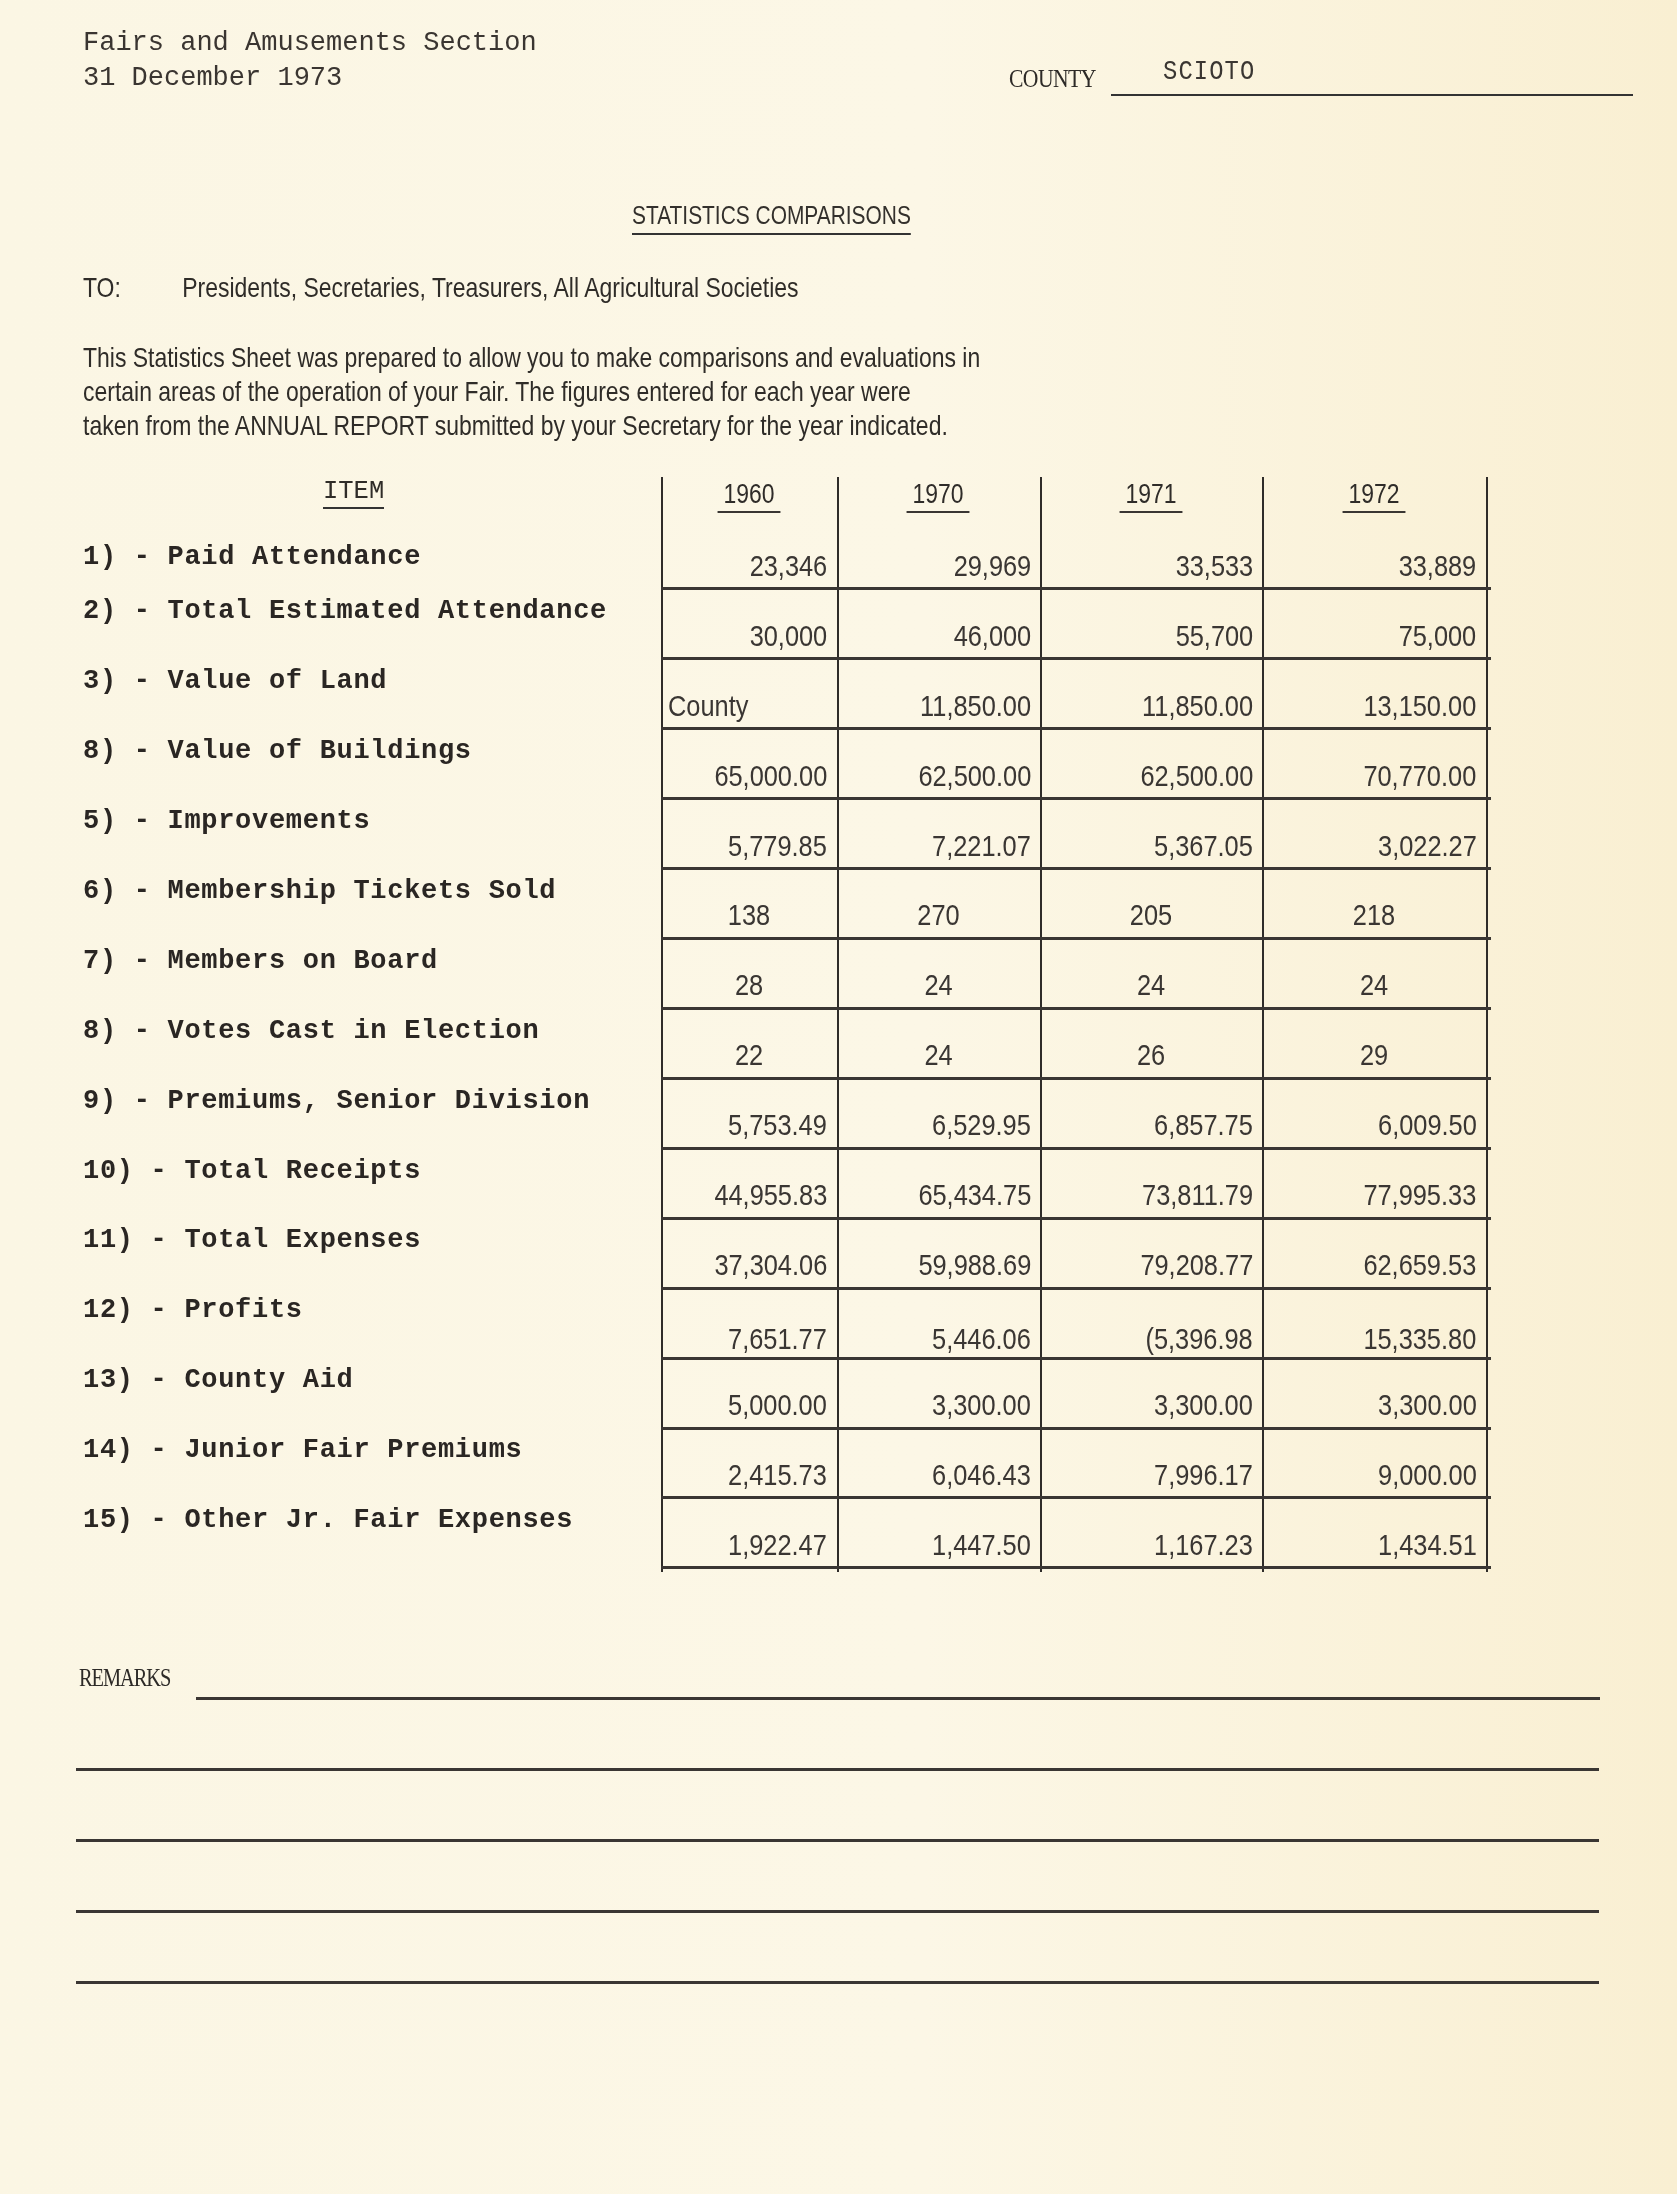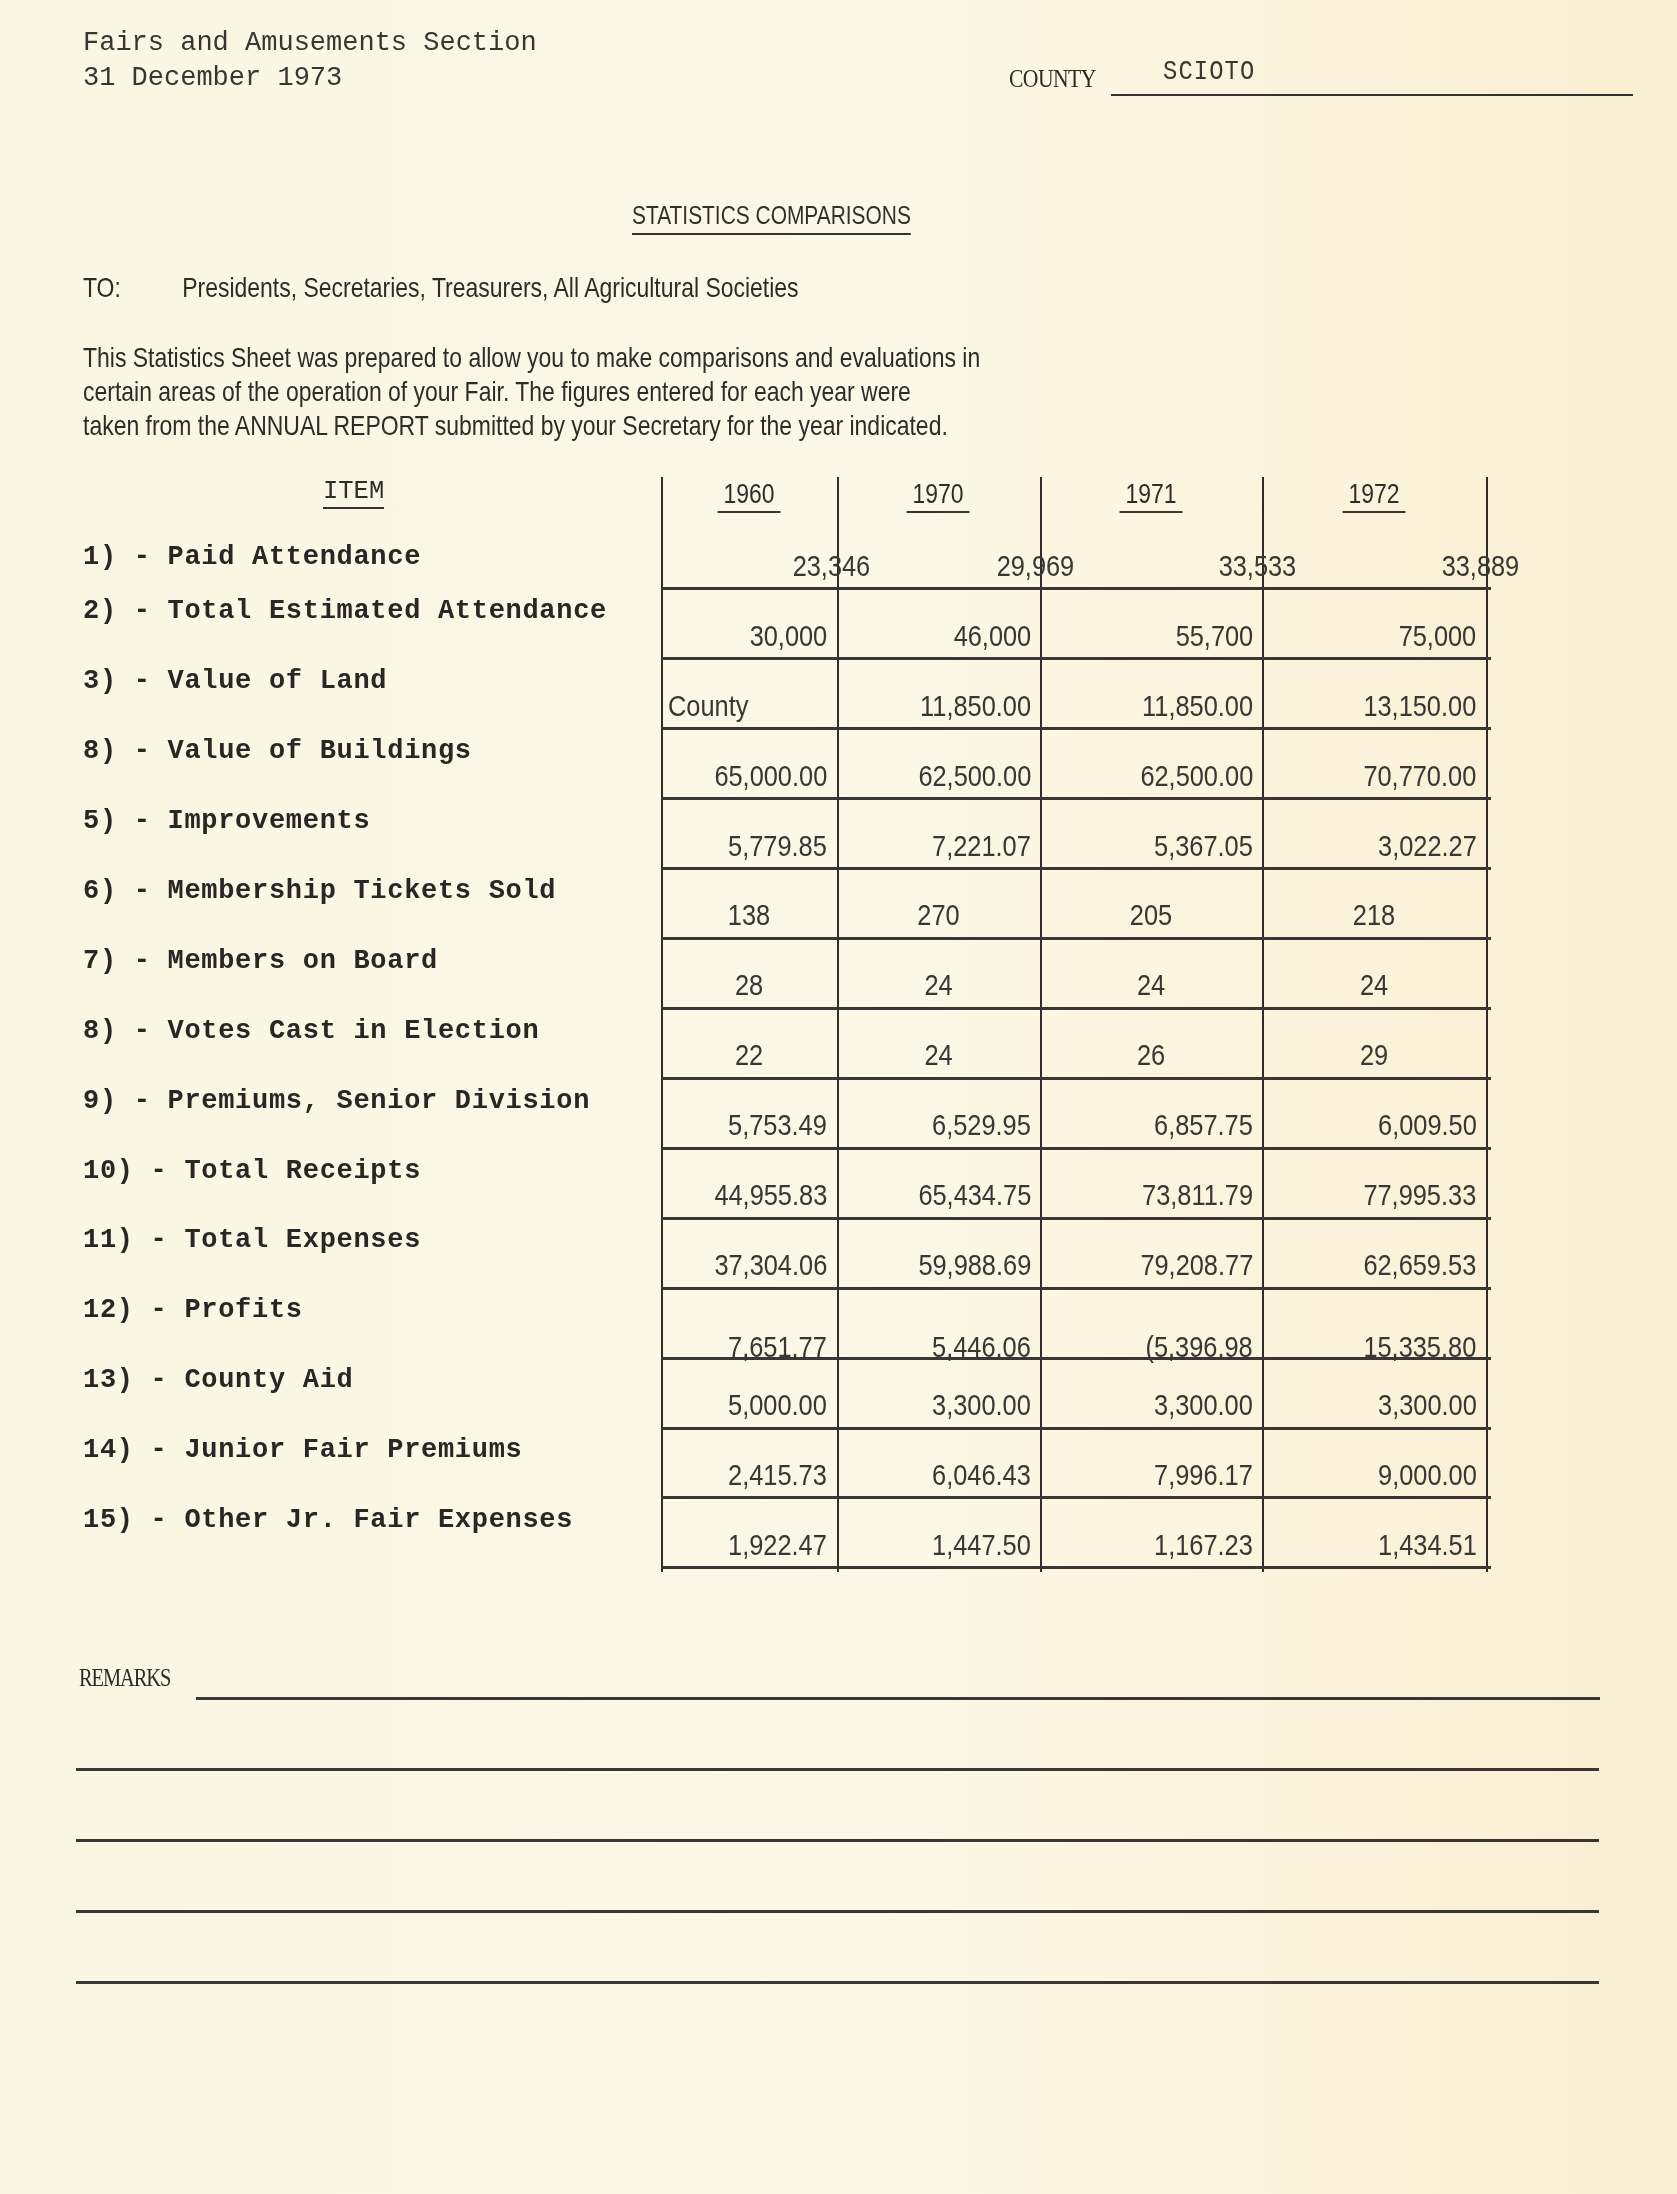--- a/index.html
+++ b/index.html
@@ -100,21 +100,21 @@
     <div class="hline" style="top: 460px;"></div>
     <div class="hline" style="top: 530px;"></div>
     <div class="hline" style="top: 600px;"></div>
     <div class="hline" style="top: 670px;"></div>
     <div class="hline" style="top: 740px;"></div>
     <div class="hline" style="top: 810px;"></div>
     <div class="hline" style="top: 880px;"></div>
     <div class="hline" style="top: 950px;"></div>
     <div class="hline" style="top: 1019px;"></div>
     <div class="hline" style="top: 1089px;"></div>
-    <div style="position: absolute; left: 8px; top: 0px; width: 100%; height: 100%; pointer-events: none; padding-left: 35px;">
+    <div style="position: absolute; left: 0px; top: 0px; width: 100%; height: 100%; pointer-events: none;">
       <div class="cell" style="top: 72px; right: 659px;">23,346</div>
       <div class="cell" style="top: 72px; right: 455px;">29,969</div>
       <div class="cell" style="top: 72px; right: 233px;">33,533</div>
       <div class="cell" style="top: 72px; right: 9.4px;">33,889</div>
     </div>
     <div style="position: absolute; left: 0px; top: 0px; width: 100%; height: 100%; pointer-events: none;">
       <div class="cell" style="top: 142px; right: 659px;">30,000</div>
       <div class="cell" style="top: 142px; right: 455px;">46,000</div>
       <div class="cell" style="top: 142px; right: 233px;">55,700</div>
       <div class="cell" style="top: 142px; right: 9.4px;">75,000</div>
@@ -166,21 +166,21 @@
       <div class="cell" style="top: 701px; right: 455px;">65,434.75</div>
       <div class="cell" style="top: 701px; right: 233px;">73,811.79</div>
       <div class="cell" style="top: 701px; right: 9.4px;">77,995.33</div>
     </div>
     <div style="position: absolute; left: 0px; top: 0px; width: 100%; height: 100%; pointer-events: none;">
       <div class="cell" style="top: 771px; right: 659px;">37,304.06</div>
       <div class="cell" style="top: 771px; right: 455px;">59,988.69</div>
       <div class="cell" style="top: 771px; right: 233px;">79,208.77</div>
       <div class="cell" style="top: 771px; right: 9.4px;">62,659.53</div>
     </div>
-    <div style="position: absolute; left: 0px; top: 12px; width: 100%; height: 100%; pointer-events: none;">
+    <div style="position: absolute; left: 0px; top: 4px; width: 100%; height: 100%; pointer-events: none;">
       <div class="cell" style="top: 841px; right: 659px;">7,651.77</div>
       <div class="cell" style="top: 841px; right: 455px;">5,446.06</div>
       <div class="cell" style="top: 841px; right: 233px;">(5,396.98</div>
       <div class="cell" style="top: 841px; right: 9.4px;">15,335.80</div>
     </div>
     <div style="position: absolute; left: 0px; top: 0px; width: 100%; height: 100%; pointer-events: none;">
       <div class="cell" style="top: 911px; right: 659px;">5,000.00</div>
       <div class="cell" style="top: 911px; right: 455px;">3,300.00</div>
       <div class="cell" style="top: 911px; right: 233px;">3,300.00</div>
       <div class="cell" style="top: 911px; right: 9.4px;">3,300.00</div>

